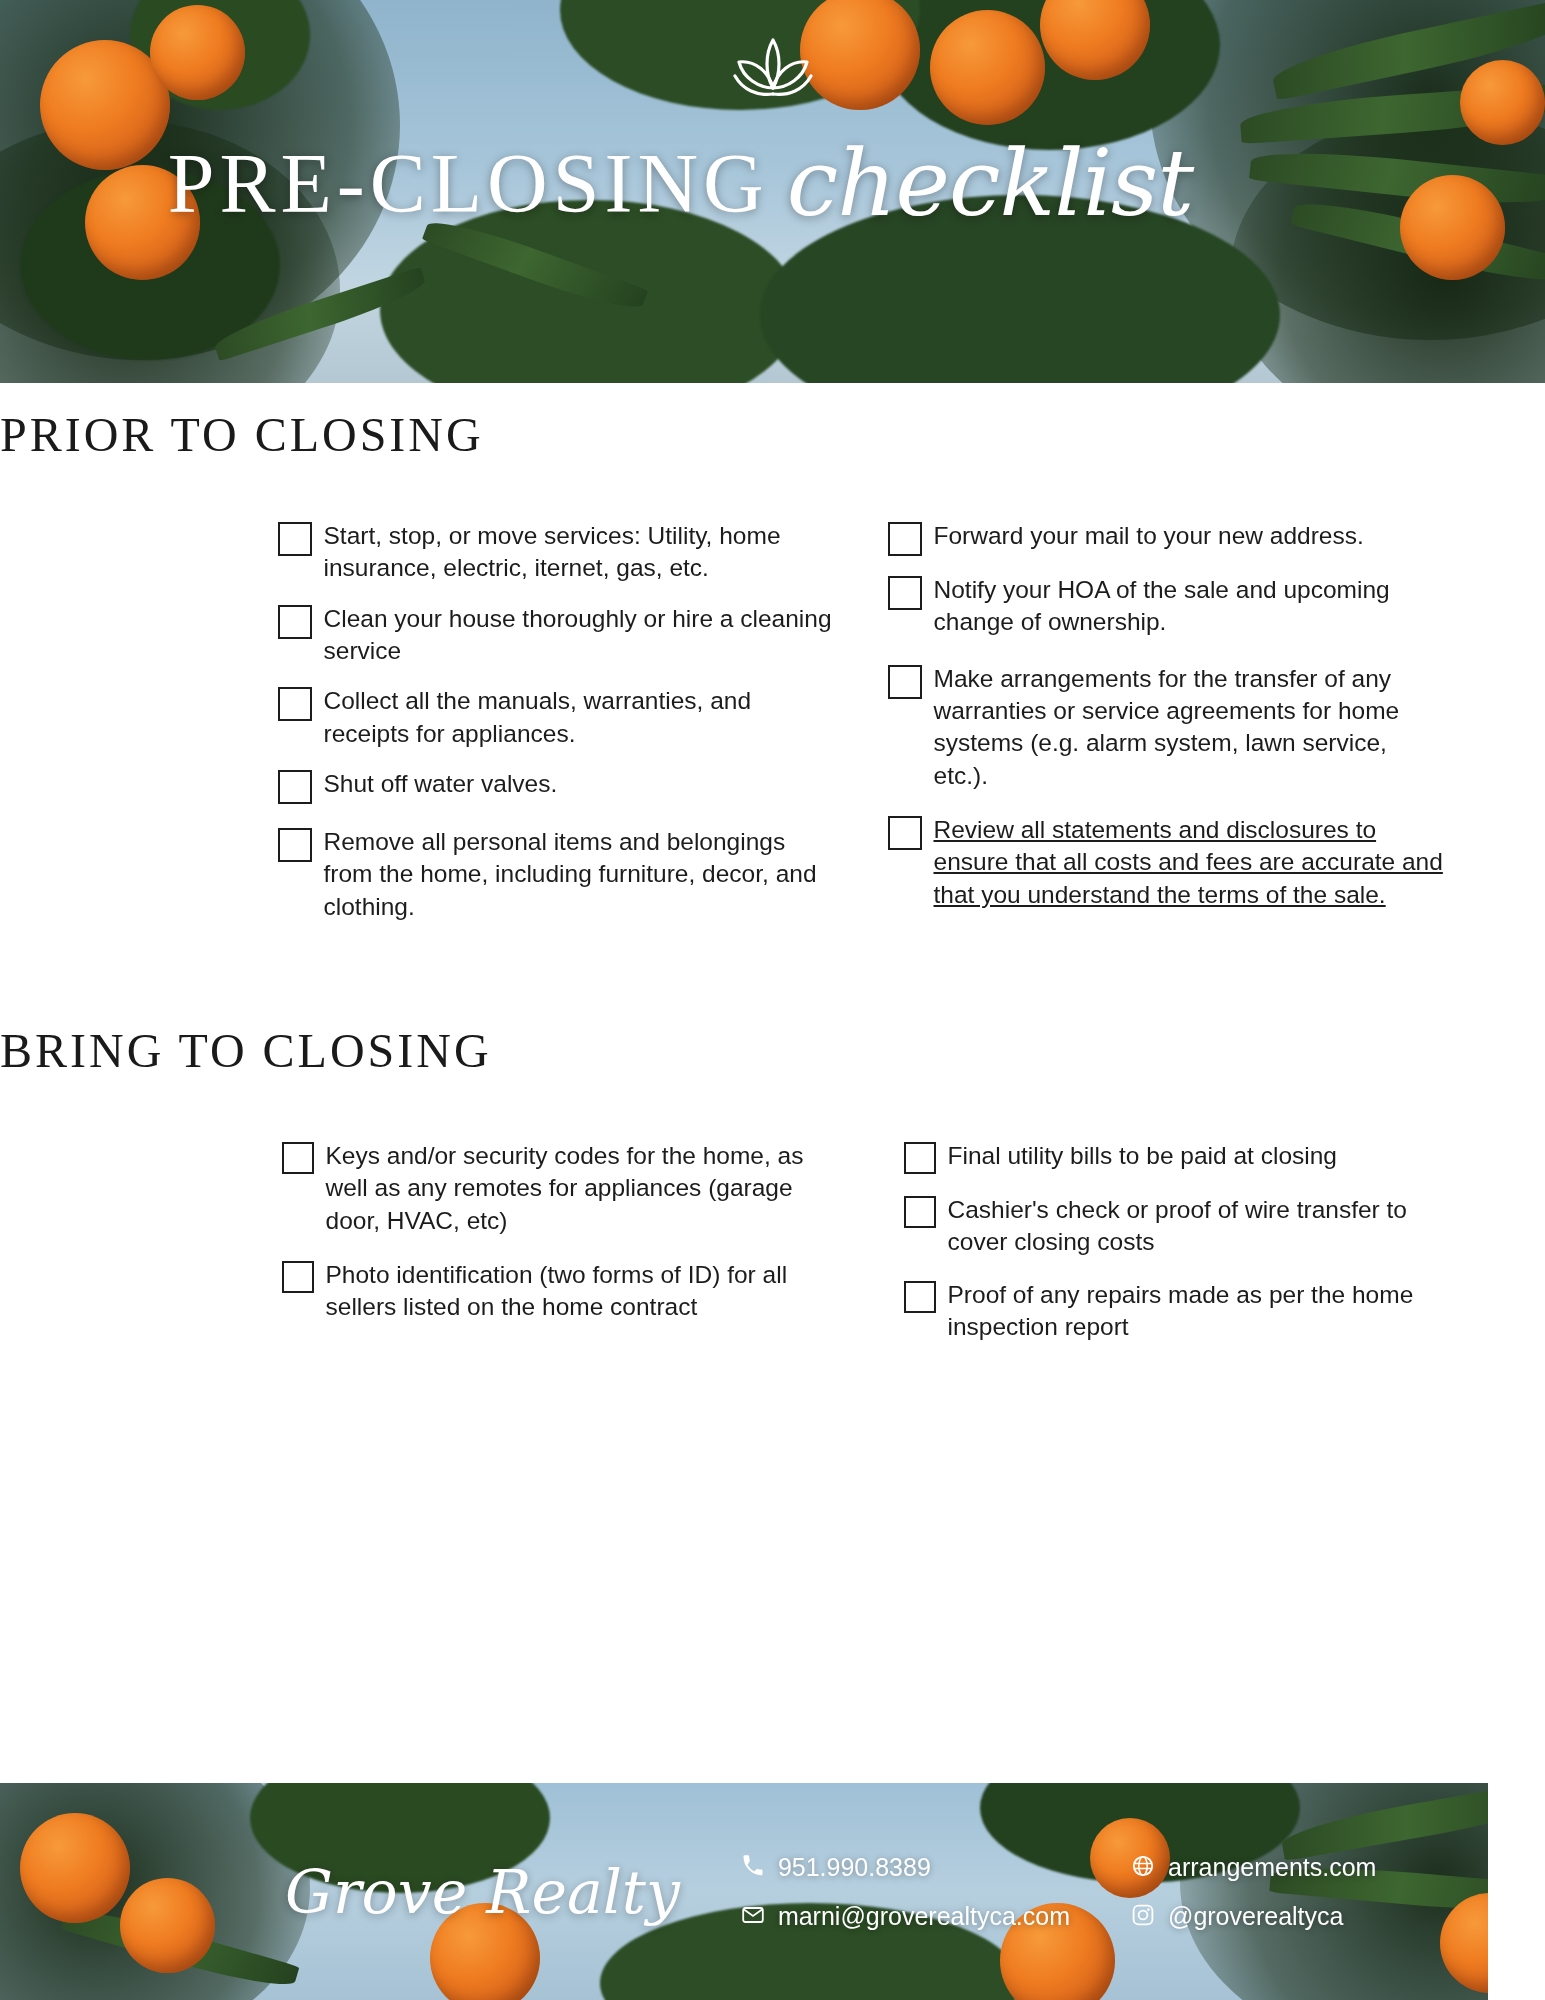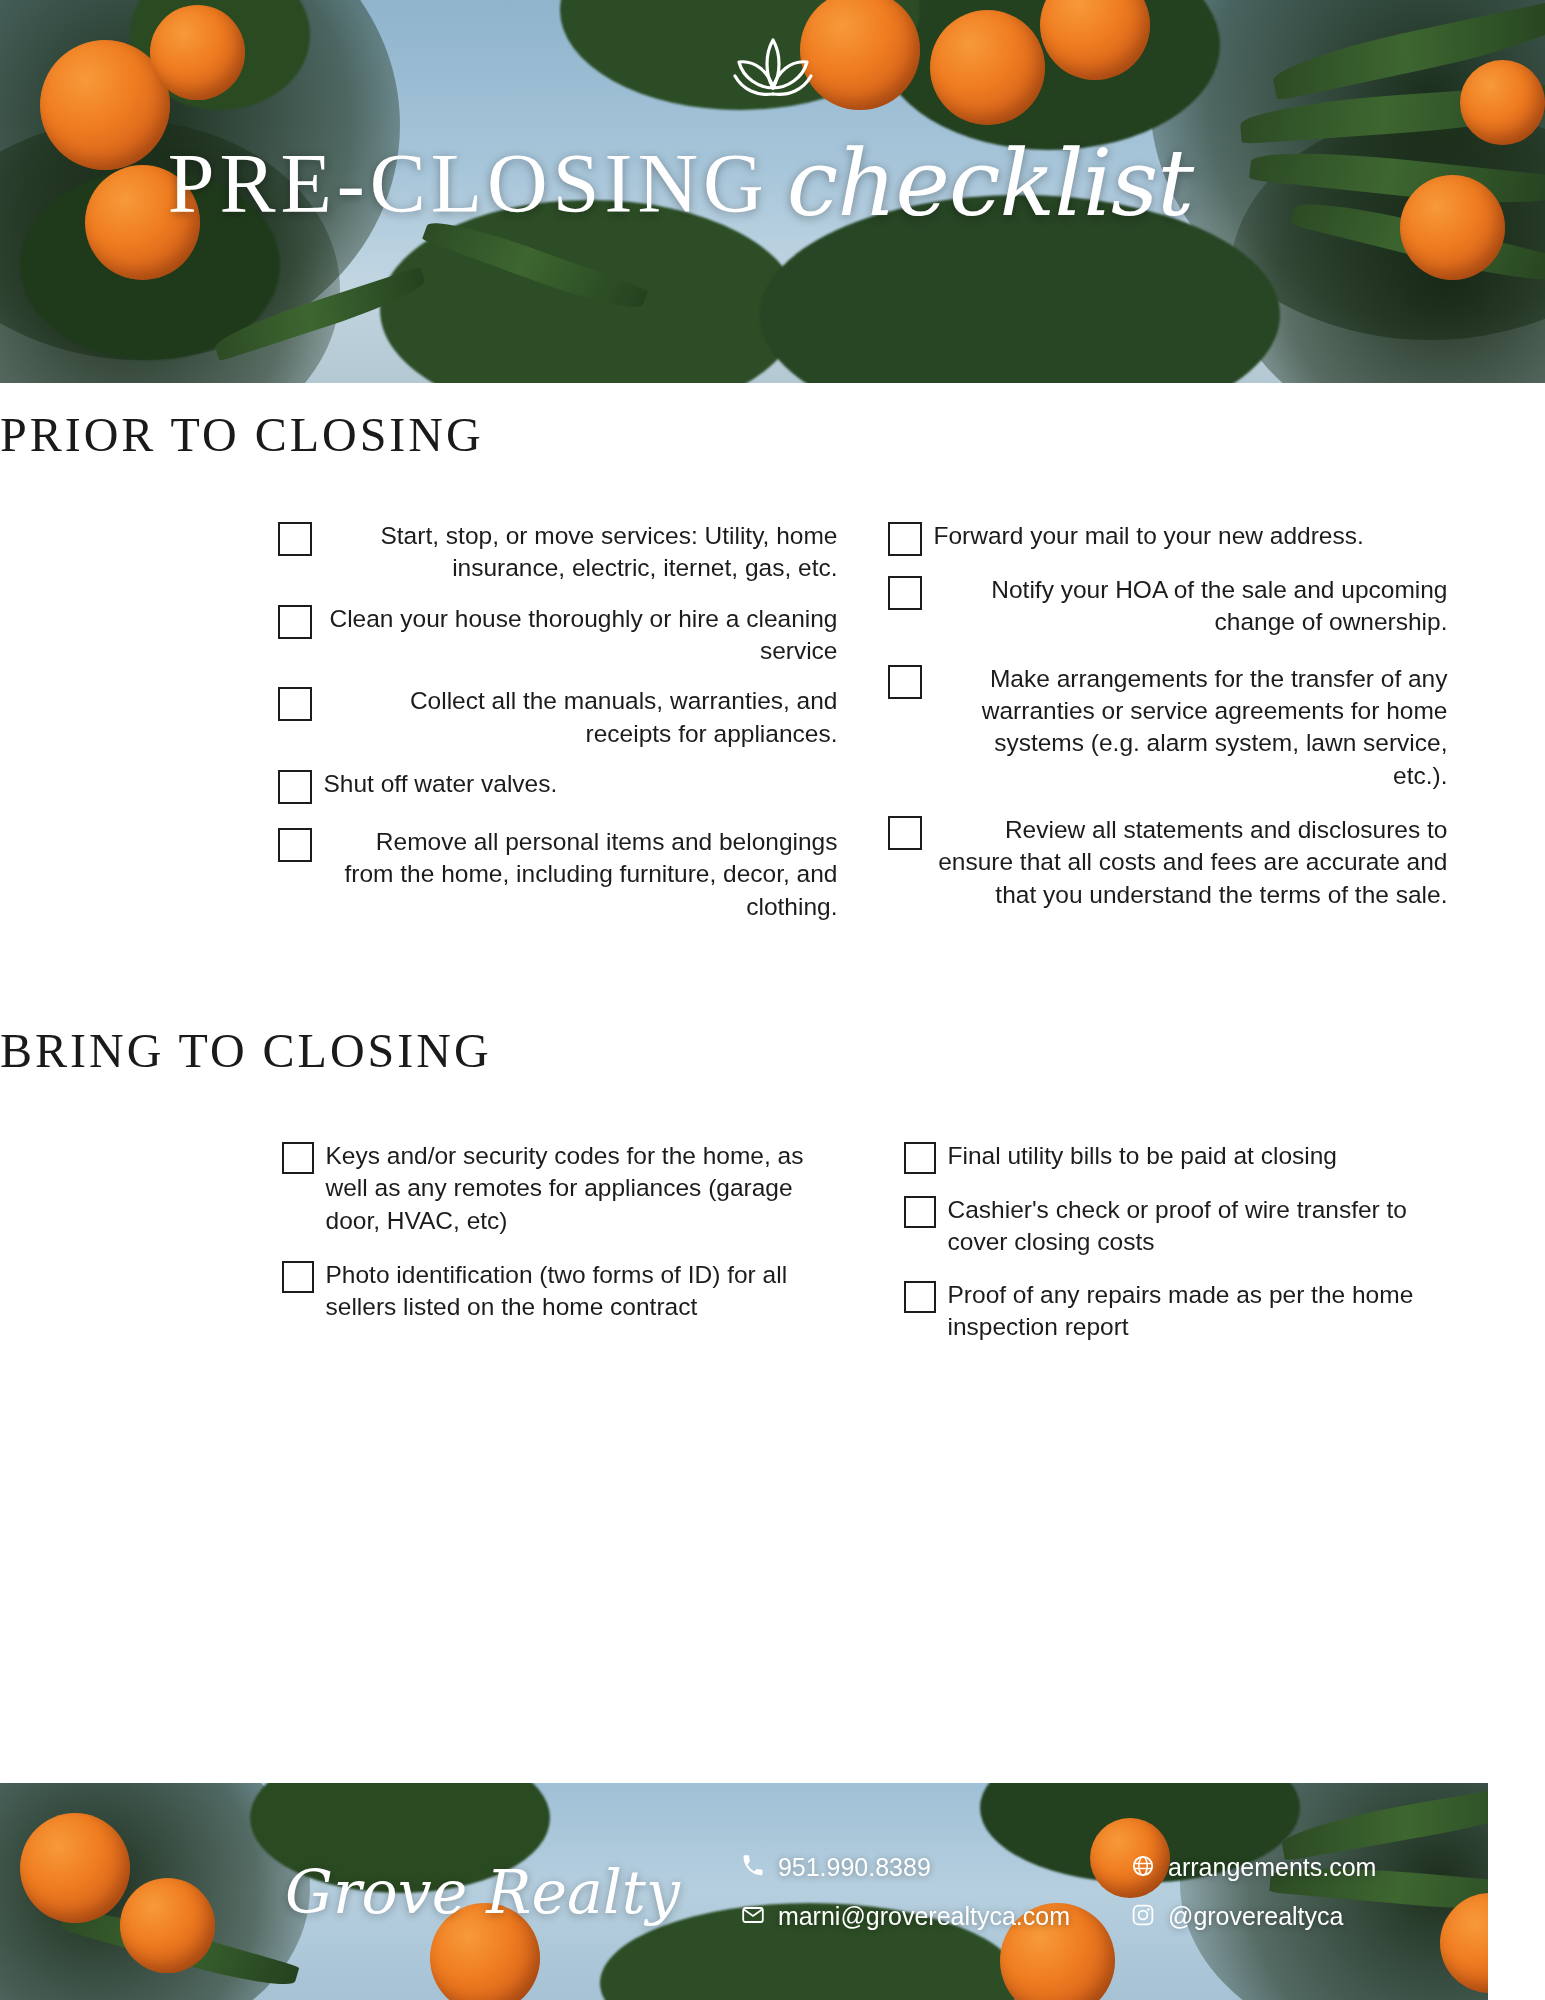--- a/index.html
+++ b/index.html
@@ -247,21 +247,21 @@
 
   <div class="title-row">
     <span class="title-main">PRE-CLOSING</span><span class="title-script">checklist</span>
   </div>
 </div>
 
 <div class="content">
 
   <div class="section-title" style="margin-top:24px;">PRIOR TO CLOSING</div>
 
-  <div class="columns" style="margin-top:58px;text-align:right;">
+  <div class="columns" style="margin-top:58px;">
     <div class="col left">
 
       <div class="check-item">
         <div class="checkbox"></div>
         <div class="item-text">Start, stop, or move services: Utility, home insurance, electric, iternet, gas, etc.</div>
       </div>
       <div class="check-item">
         <div class="checkbox"></div>
         <div class="item-text">Clean your house thoroughly or hire a cleaning service</div>
       </div>
@@ -286,21 +286,21 @@
         <div class="item-text">Forward your mail to your new address.</div>
       </div>
       <div class="check-item">
         <div class="checkbox"></div>
         <div class="item-text">Notify your HOA of the sale and upcoming change of ownership.</div>
       </div>
       <div class="check-item" style="margin-top:24px;">
         <div class="checkbox"></div>
         <div class="item-text">Make arrangements for the transfer of any warranties or service agreements for home systems (e.g. alarm system, lawn service, etc.).</div>
       </div>
-      <div class="check-item" style="margin-top:22px;">
+      <div class="check-item" style="margin-top:22px;text-decoration:underline;">
         <div class="checkbox"></div>
         <div class="item-text">Review all statements and disclosures to ensure that all costs and fees are accurate and that you understand the terms of the sale.</div>
       </div>
 
     </div>
   </div>
 
   <div class="section-title" style="margin-top:82px;">BRING TO CLOSING</div>
 
   <div class="columns" style="margin-top:62px;gap:32px;">

